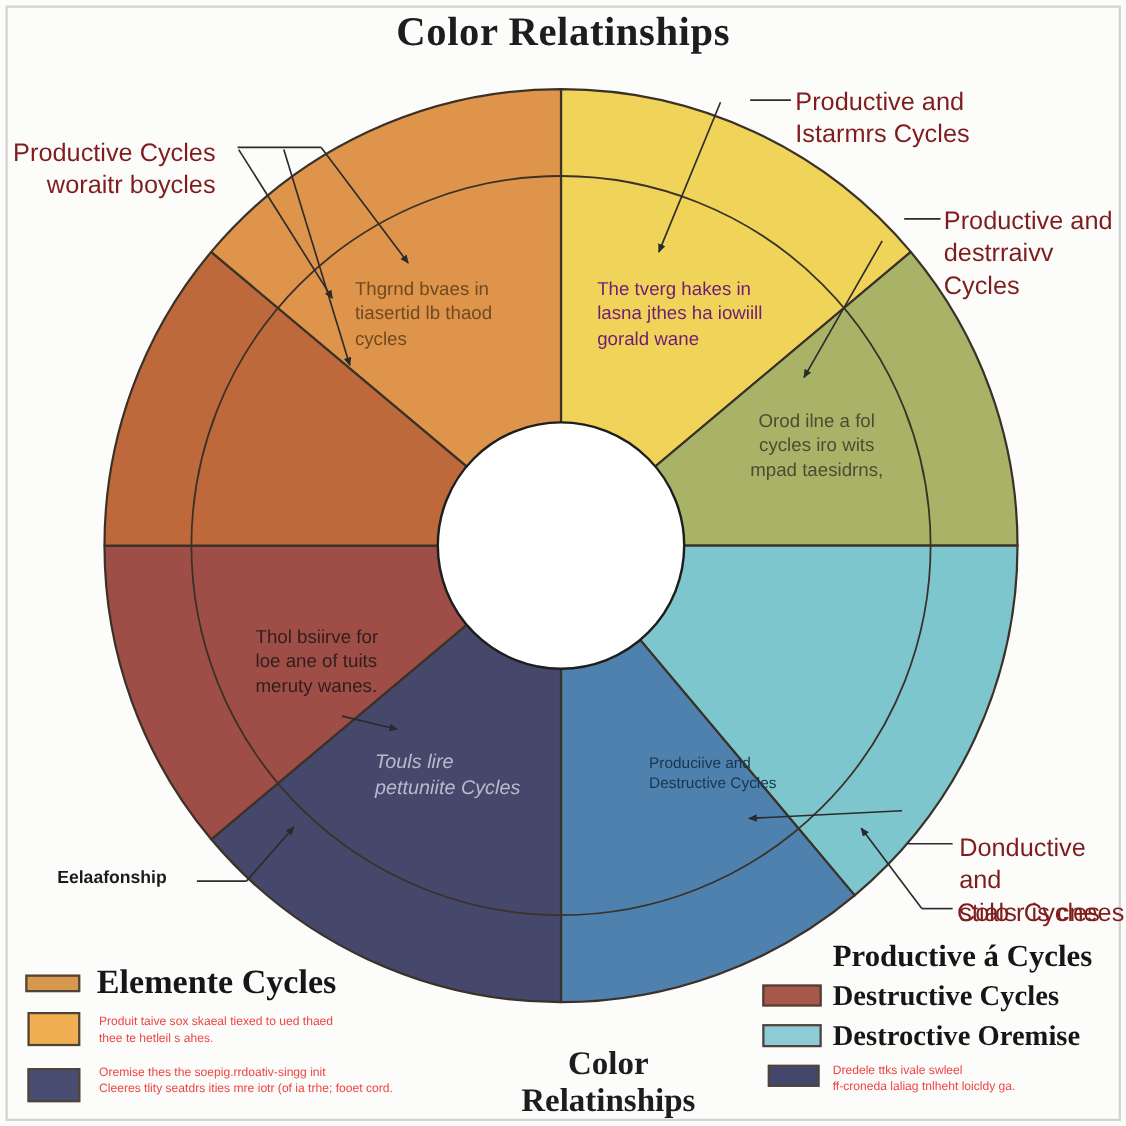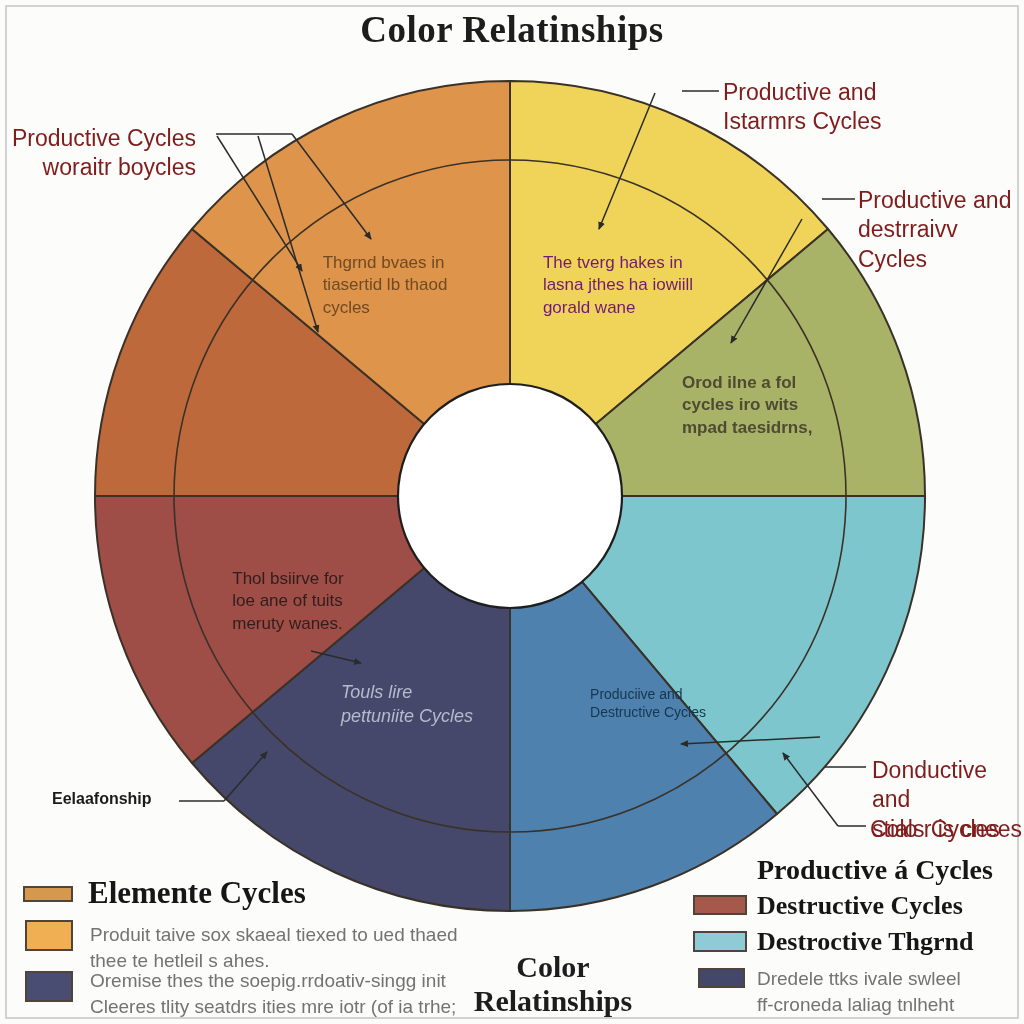--- a/index.html
+++ b/index.html
@@ -17,37 +17,37 @@
   }
   .footer-title{
     position:absolute;top:950px;left:438px;width:230px;text-align:center;
     font-size:30px;font-weight:bold;color:#1d1d1d;
   }
   svg.wheel{position:absolute;left:0;top:0;width:1024px;height:1024px;}
   .seg-text{
     position:absolute;transform:translate(-50%,-50%);
     text-align:left;white-space:pre-line;line-height:1.32;font-size:17px;
   }
-  .seg-text.left{transform:none;text-align:left;font-weight:bold;}
+  .seg-text.left{transform:none;text-align:center;}
   .t-orange{color:#6f4a22;}
   .t-yellow{color:#701a75;}
   .t-green{color:#4b4c31;}
   .t-brick{color:#311e1c;}
   .t-navy{color:#b7bacd;font-size:18px;}
   .t-blue{color:#16364f;font-size:14px;margin-left:20px;}
   .callout{
     position:absolute;white-space:pre-line;line-height:1.28;
     font-size:23px;color:#7f1d1d;
   }
   .callout.right-align{text-align:right;}
   .callout.strong{font-size:16px;font-weight:600;color:#1b1b1b;}
   .legend-heading{font-size:31px;font-weight:bold;color:#161616;position:absolute;}
   .legend-item-label{font-size:26px;font-weight:bold;color:#161616;position:absolute;}
   .legend-small{
-    position:absolute;font-size:19px;color:#737373;line-height:1.38;white-space:pre-line;
+    position:absolute;font-size:11px;color:#ef4444;line-height:1.38;white-space:pre-line;
   }
   .swatch{position:absolute;border:2px solid #50433a;box-sizing:border-box;}
 </style>
 </head>
 <body>
 
 <div class="frame"></div>
 
 <div class="title serif">Color Relatinships</div>
 
@@ -135,17 +135,17 @@
 Cleeres tlity seatdrs ities mre iotr (of ia trhe; fooet cord.</div>
 
 <div class="footer-title serif">Color Relatinships</div>
 
 <div class="legend-heading serif" style="left:757px;top:854px;font-size:28px;">Productive á Cycles</div>
 
 <div class="swatch" style="left: 693px; top: 895px; width: 54px; height: 20px; background-color: rgb(166, 88, 75);"></div>
 <div class="legend-item-label serif" style="left:757px;top:891px;">Destructive Cycles</div>
 
 <div class="swatch" style="left: 693px; top: 931px; width: 54px; height: 21px; background-color: rgb(143, 203, 214);"></div>
-<div class="legend-item-label serif" style="left:757px;top:927px;">Destroctive Thgrnd</div>
+<div class="legend-item-label serif" style="left:757px;top:927px;">Destroctive Oremise</div>
 
 <div class="swatch" style="left: 698px; top: 968px; width: 47px; height: 20px; background-color: rgb(68, 71, 108);"></div>
 <div class="legend-small" style="left:757px;top:966px;width:250px;">Dredele ttks ivale swleel
 ff-croneda laliag tnlheht loicldy ga.</div>
 
 </body></html>

